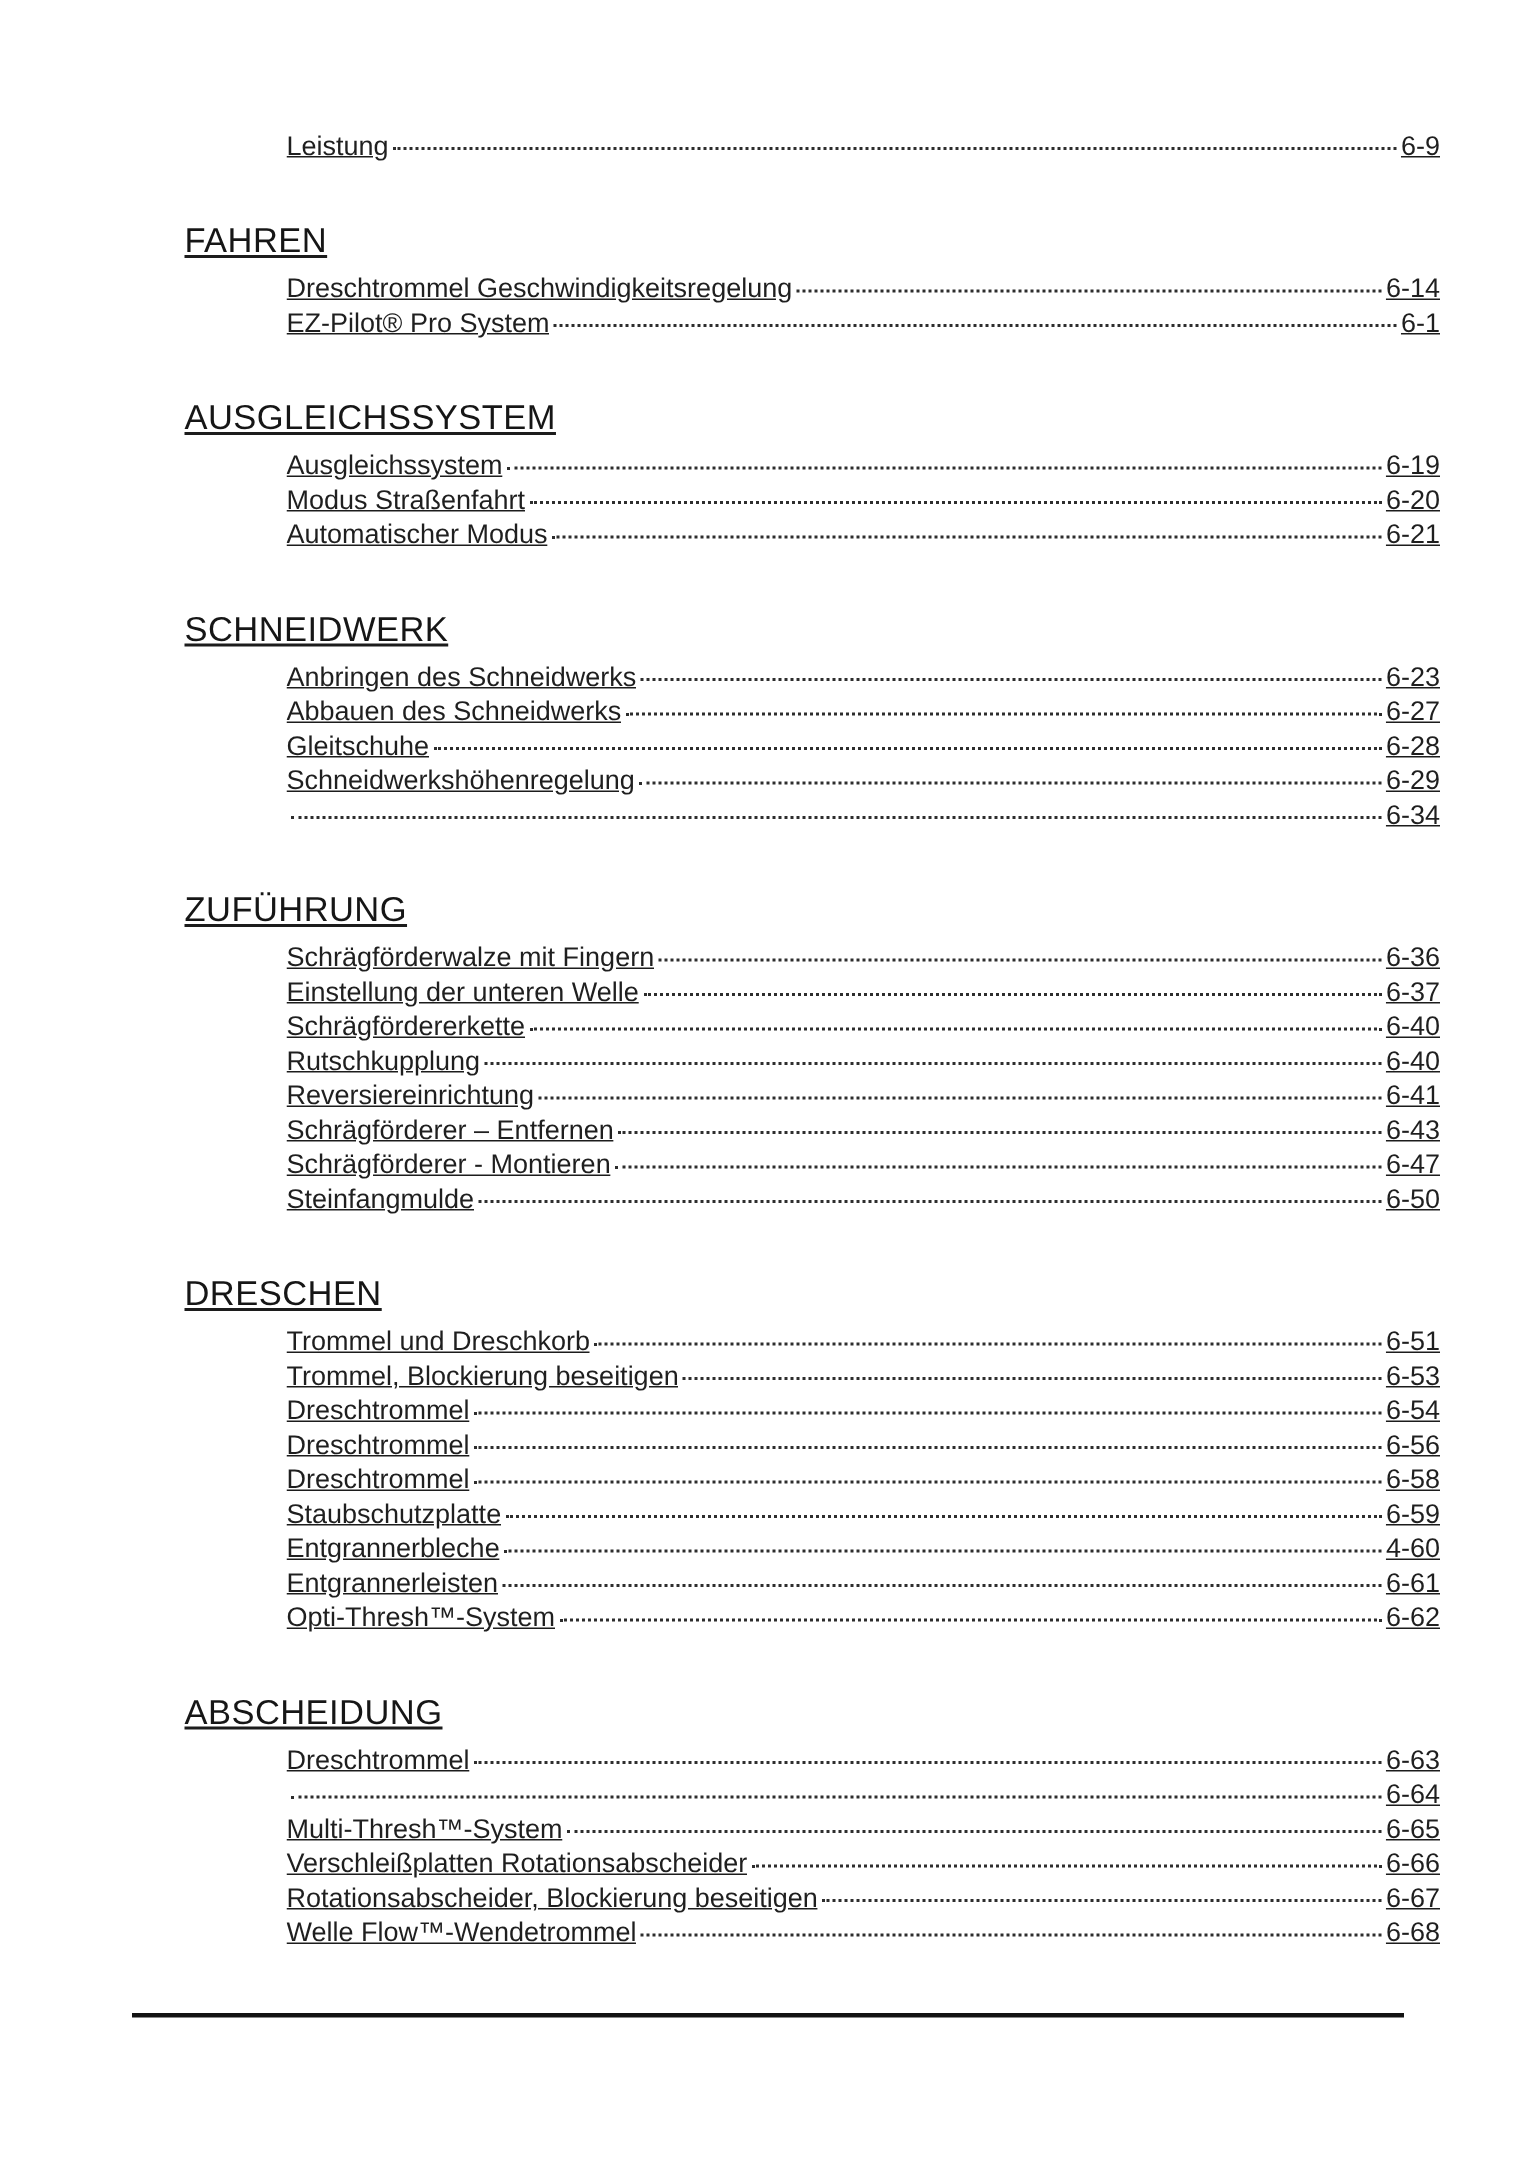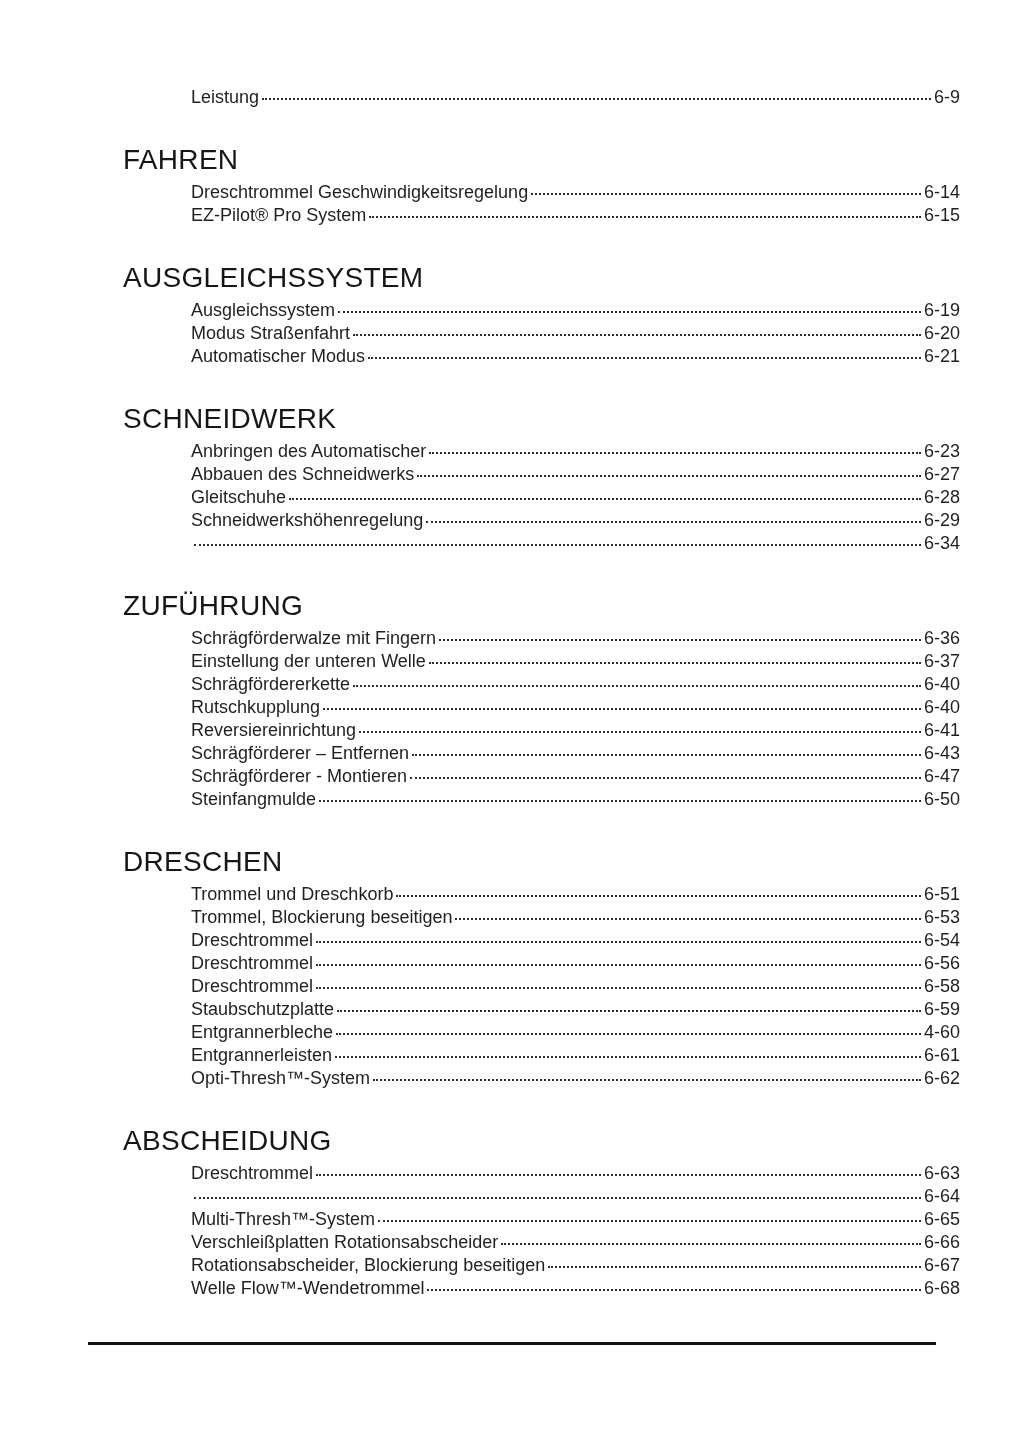--- a/index.html
+++ b/index.html
@@ -11,29 +11,30 @@
     width: 1024px;
     height: 1447px;
     font-family: "Liberation Sans", "DejaVu Sans", sans-serif;
     color: #1c1c1c;
     overflow: hidden;
   }
   .page {
     padding-top: 86px;
     box-sizing: border-box;
     height: 100%;
+    text-decoration: underline;
   }
   .toc-section {
     margin: 36px 64px 0 123px;
   }
   .toc-section:first-child {
     margin-top: 0;
   }
   .section-heading {
-    font-size: 28px;
+    font-size: 23px;
     line-height: 30px;
     font-weight: 400;
     letter-spacing: 0.3px;
     color: #161616;
     margin: 0 0 6px 0;
   }
   .entries {
     margin-left: 68px;
   }
   .toc-entry {
@@ -85,21 +86,21 @@
     <div class="entries">
   <div class="toc-entry">
     <span class="entry-title">Dreschtrommel Geschwindigkeitsregelung</span>
     <span class="entry-dots"></span>
     <span class="entry-page">6-14</span>
   </div>
 
   <div class="toc-entry">
     <span class="entry-title">EZ-Pilot® Pro System</span>
     <span class="entry-dots"></span>
-    <span class="entry-page">6-15</span>
+    <span class="entry-page">6-1</span>
   </div>
 </div>
   </section>
 
   <section class="toc-section">
     <h2 class="section-heading">AUSGLEICHSSYSTEM</h2>
     <div class="entries">
   <div class="toc-entry">
     <span class="entry-title">Ausgleichssystem</span>
     <span class="entry-dots"></span>
@@ -117,21 +118,21 @@
     <span class="entry-dots"></span>
     <span class="entry-page">6-21</span>
   </div>
 </div>
   </section>
 
   <section class="toc-section">
     <h2 class="section-heading">SCHNEIDWERK</h2>
     <div class="entries">
   <div class="toc-entry">
-    <span class="entry-title">Anbringen des Automatischer</span>
+    <span class="entry-title">Anbringen des Schneidwerks</span>
     <span class="entry-dots"></span>
     <span class="entry-page">6-23</span>
   </div>
 
   <div class="toc-entry">
     <span class="entry-title">Abbauen des Schneidwerks</span>
     <span class="entry-dots"></span>
     <span class="entry-page">6-27</span>
   </div>
 

